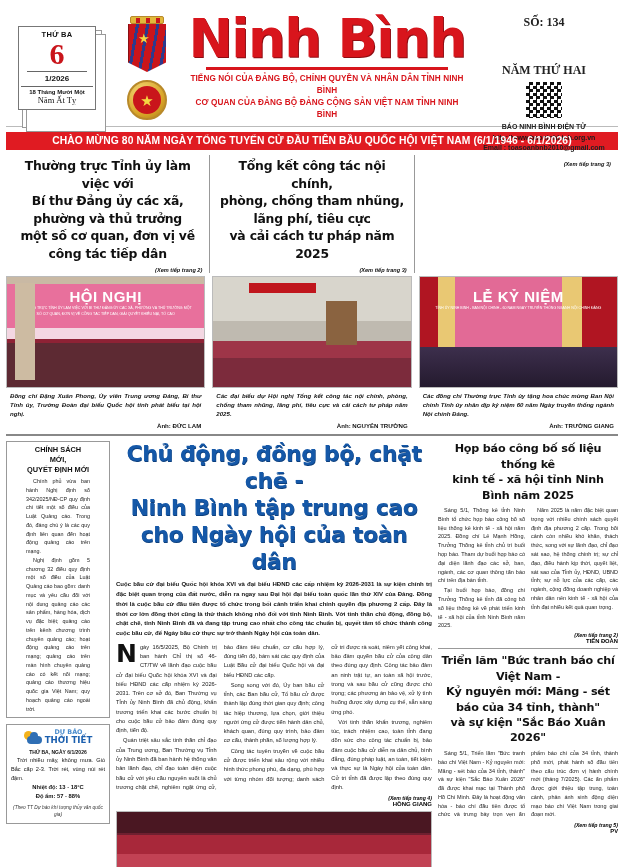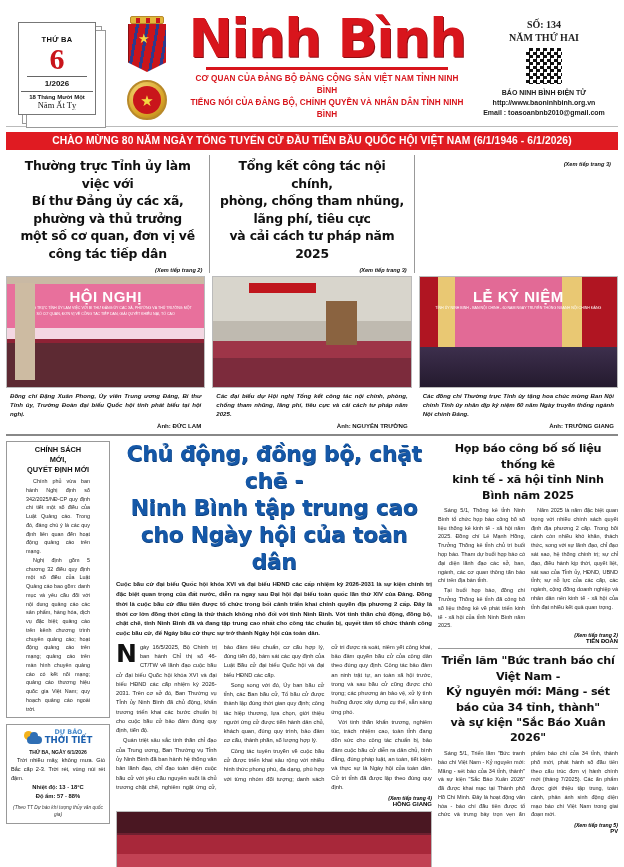--- a/index.html
+++ b/index.html
@@ -15,21 +15,21 @@
   .masthead { display: flex; align-items: center; height: 124px; padding-top: 12px; }
   .cal-wrap { width: 104px; position: relative; flex: 0 0 104px; display:flex; justify-content:center;}
   .cal-stack { position: relative; width: 80px; }
   .cal-stack::before, .cal-stack::after {
     content:""; position:absolute; top:4px; left:4px; width:78px; height:96px;
     border:1px solid #999; background:#fff; z-index:0;
   }
   .cal-stack::after { top:8px; left:8px; }
   .cal {
     position: relative; z-index: 2; width: 78px; border: 1px solid #777; background:#fff;
-    text-align: center; padding: 12px 2px 4px;
+    text-align: center; padding: 3px 2px 4px;
   }
   .cal-dow { font-size: 7.5px; font-weight: bold; letter-spacing:.3px; color:#111; }
   .cal-day { font-size: 30px; font-weight: bold; color: #c9151b; line-height: 1; font-family:"Liberation Serif", serif; }
   .cal-rule { border-top: 1px solid #666; margin: 2px 6px; }
   .cal-my { font-size: 8px; font-weight: bold; color:#111; }
   .cal-rule2 { border-top: 1px solid #666; margin: 3px 0 2px; }
   .cal-lunar1 { font-size: 6px; font-weight:bold; color:#111; }
   .cal-lunar2 { font-size: 8.5px; color:#111; font-family:"Liberation Serif", serif; }
 
   .emblem { flex: 0 0 74px; display:flex; justify-content:center; align-items:center; }
@@ -53,21 +53,21 @@
   .title-block { flex: 1 1 auto; text-align: center; padding: 0 4px; }
   .paper-title {
     font-family: "DejaVu Sans", sans-serif;
     font-weight: bold; font-size: 53px; line-height: .9; color: #d8151c;
     letter-spacing: -1.5px; text-shadow: 1px 1px 0 #8f0d12;
   }
   .title-rule { height: 3px; background:#d8151c; margin: 4px 18px 3px; }
   .slogan { font-size: 8.2px; font-weight: bold; color: #d8151c; letter-spacing: .1px; line-height: 1.45; }
 
   .contact { flex: 0 0 148px; text-align:center; font-size: 7px; color:#222; }
-  .contact-issue { font-size: 10px; font-weight: bold; font-family:"Liberation Serif",serif; line-height:1.3; }
+  .contact-issue { font-size: 12px; font-weight: bold; font-family:"Liberation Serif",serif; line-height:1.3;margin-top:32px; }
   .qr { width: 38px; height: 38px; margin: 3px auto 3px; background:
     repeating-conic-gradient(#111 0% 25%, #fff 0% 50%) 0 0/7px 7px; border:1px solid #fff; }
   .contact-line { line-height: 1.45; font-weight: bold; }
   .contact-line.blue { color:#1a1a1a; }
 
   .mast-rule { height:1px; background:#bbb; margin: 2px 0 5px; }
 
   
   .red-banner {
     background:#e01b22; color:#fff; text-align:center;
@@ -188,22 +188,22 @@
         <div class="medal-star">★</div>
         <div class="medal-circle">
           <div class="medal-inner">★</div>
         </div>
       </div>
     </div>
 
     <div class="title-block">
       <div class="paper-title">Ninh Bình</div>
       <div class="title-rule"></div>
+      <div class="slogan">TIẾNG NÓI CỦA ĐẢNG BỘ, CHÍNH QUYỀN VÀ NHÂN DÂN TỈNH NINH BÌNH</div>
       <div class="slogan">CƠ QUAN CỦA ĐẢNG BỘ ĐẢNG CỘNG SẢN VIỆT NAM TỈNH NINH BÌNH</div>
-      <div class="slogan">TIẾNG NÓI CỦA ĐẢNG BỘ, CHÍNH QUYỀN VÀ NHÂN DÂN TỈNH NINH BÌNH</div>
     </div>
 
     <div class="contact">
       <div class="contact-issue">SỐ: 134</div>
       <div class="contact-issue">NĂM THỨ HAI</div>
       <div class="qr"></div>
       <div class="contact-line">BÁO NINH BÌNH ĐIỆN TỬ</div>
       <div class="contact-line blue">http://www.baoninhbinh.org.vn</div>
       <div class="contact-line">Email : toasoanbnb2010@gmail.com</div>
     </div>

